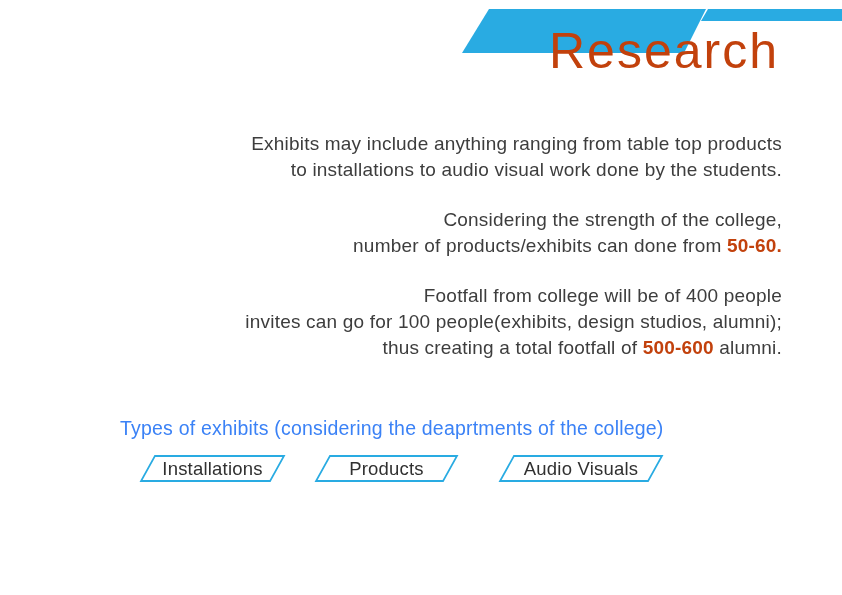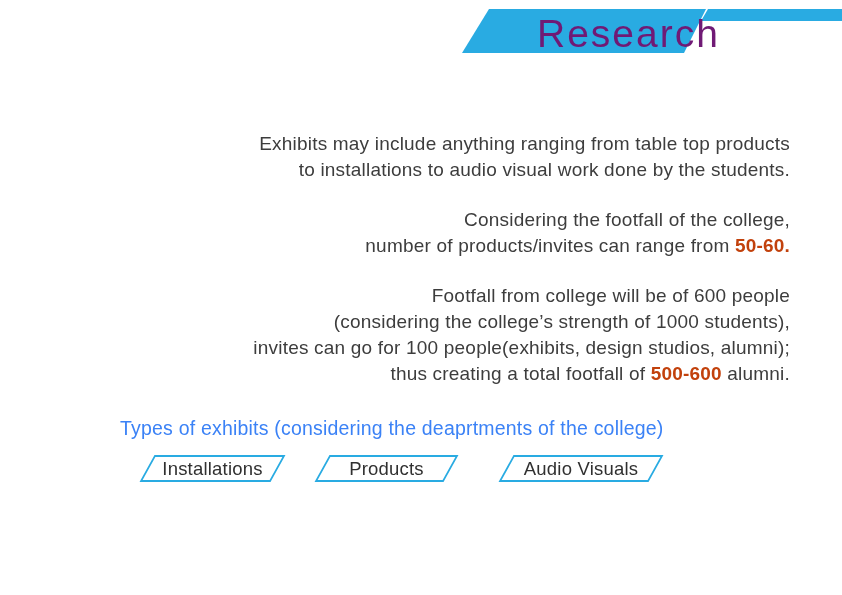--- a/index.html
+++ b/index.html
@@ -12,39 +12,39 @@
     font-family: "Liberation Sans", sans-serif;
   }
   .band {
     position: absolute;
     left: 0; top: 0;
   }
   .title {
     position: absolute;
     left: 537px;
     top: 14px;
-    margin: 0;
-    font-size: 39px;
+    margin: 12px;
+    font-size: 50px;
     font-weight: 400;
     letter-spacing: 2px;
     line-height: 1;
-    color: #701a75;
+    color: #c2410c;
     white-space: nowrap;
   }
   .body-text {
     position: absolute;
     top: 131px;
     right: 52px;
     text-align: right;
     font-size: 19px;
     line-height: 26px;
     letter-spacing: 0.2px;
     color: #3d3d3d;
   }
-  .para { margin: 0 0 24px 0; }
+  .para { margin: 0 8px 24px 0; }
   .para:last-child { margin-bottom: 0; }
   .ln { display: block; white-space: nowrap; }
   .b { font-weight: 700; color: #c2410c; }
   .types {
     position: absolute;
     left: 120px;
     top: 415px;
     font-size: 19.5px;
     line-height: 26px;
     letter-spacing: 0.2px;
@@ -92,27 +92,26 @@
   <h1 class="title">Research</h1>
 
   <div class="body-text">
 
     <p class="para">
       <span class="ln"><span>Exhibits may include anything ranging from table top products</span></span>
       <span class="ln"><span>to installations to audio visual work done by the students.</span></span>
     </p>
 
     <p class="para">
-      <span class="ln"><span>Considering the footfall of the college,</span></span>
-      <span class="ln"><span>number of products/invites can range from </span><span class="b">50-60.</span></span>
+      <span class="ln"><span>Considering the strength of the college,</span></span>
+      <span class="ln"><span>number of products/exhibits can done from </span><span class="b">50-60.</span></span>
     </p>
 
     <p class="para">
-      <span class="ln"><span>Footfall from college will be of 600 people</span></span>
-      <span class="ln"><span>(considering the college’s strength of 1000 students),</span></span>
+      <span class="ln"><span>Footfall from college will be of 400 people</span></span>
       <span class="ln"><span>invites can go for 100 people(exhibits, design studios, alumni);</span></span>
       <span class="ln"><span>thus creating a total footfall of </span><span class="b">500-600</span><span> alumni.</span></span>
     </p>
 
   </div>
 
   <div class="types">Types of exhibits (considering the deaprtments of the college)</div>
 
   <div class="tag tag-1">
     <span class="shape"></span>

